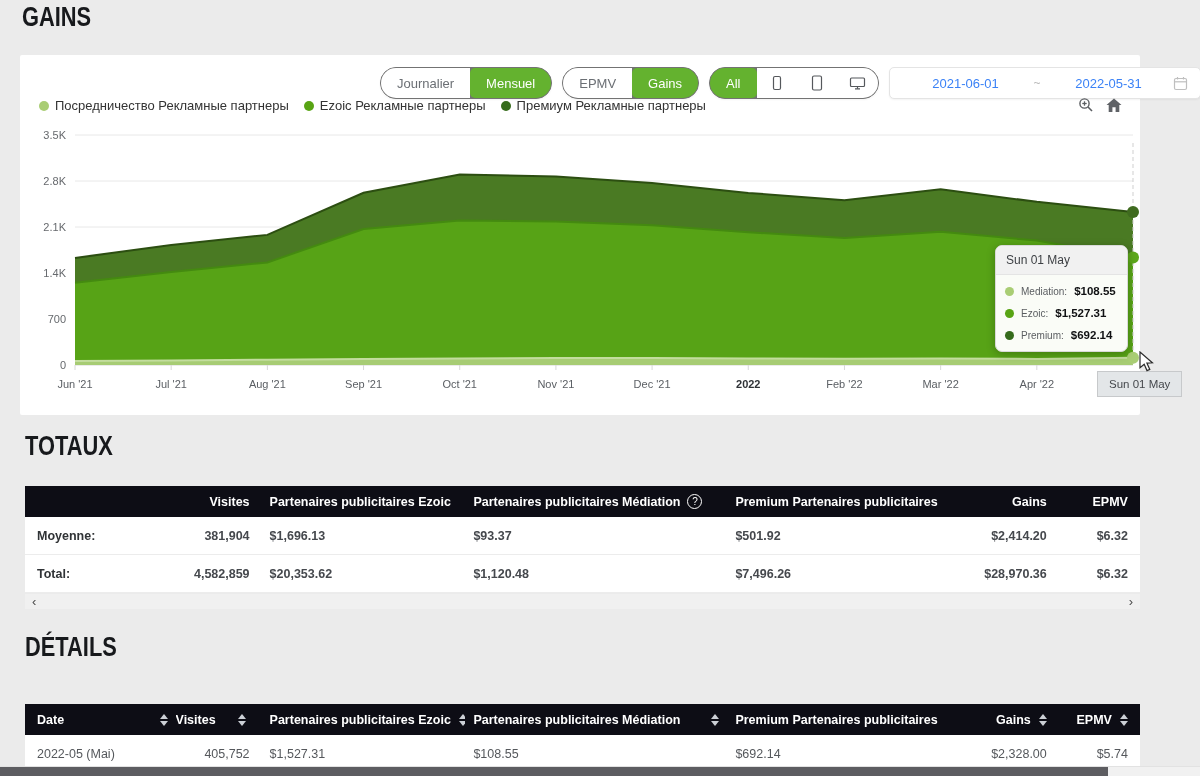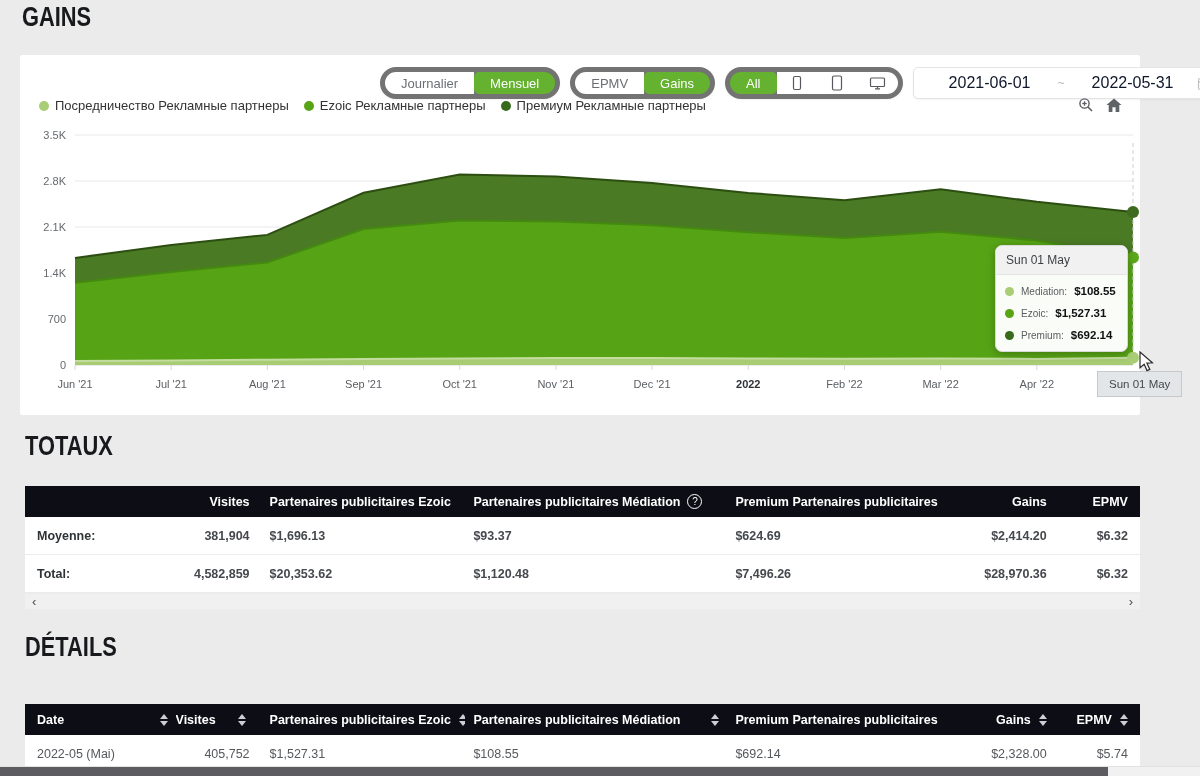--- a/index.html
+++ b/index.html
@@ -12,27 +12,27 @@
     transform:scaleX(.78);transform-origin:0 50%;letter-spacing:0;white-space:nowrap;}
   .h-gains{position:absolute;left:22px;top:1px;}
   .h-totaux{position:absolute;left:25px;top:430px;}
   .h-details{position:absolute;left:25px;top:631px;}
 
   
   .chart-card{position:absolute;left:20px;top:55px;width:1120px;height:360px;background:#fff;border-radius:2px;}
 
   
   .toolbar{position:absolute;top:12px;left:360px;display:flex;gap:10px;align-items:center;}
-  .btn-group{display:flex;background:#737373;border:5px solid #737373;border-radius:16px;overflow:hidden;box-shadow:0 1px 2px rgba(0,0,0,.05);height:32px;}
+  .btn-group{display:flex;background:#737373;border:1px solid #737373;border-radius:16px;overflow:hidden;box-shadow:0 1px 2px rgba(0,0,0,.05);height:32px;}
   .tbtn{border:none;background:#fff;color:#6b6f74;font-family:inherit;font-size:13px;padding:0 16px;height:100%;cursor:pointer;display:flex;align-items:center;justify-content:center;}
   .tbtn.active{background:#64b22f;color:#fff;border-radius:5px;}
   .tbtn.icon-btn{padding:0 12px;}
   .tbtn.icon-btn svg{display:block;}
   .date-range{display:flex;align-items:center;background:#fff;border:1px solid #e4e4e4;border-radius:5px;height:32px;width:312px;padding:0 12px;justify-content:space-between;box-shadow:0 1px 2px rgba(0,0,0,.05);cursor:pointer;}
-  .date-val{font-size:16px;color:#0f172a;flex:1;text-align:center;}
+  .date-val{font-size:13px;color:#3b82f6;flex:1;text-align:center;}
   .tilde{color:#b9b9b9;font-size:12px;padding:0 4px;}
   .cal{display:flex;align-items:center;}
 
   
   .chart-tools{position:absolute;top:42px;right:18px;display:flex;gap:12px;align-items:center;}
   .chart-tools span{display:flex;cursor:pointer;}
 
   
   .legend{position:absolute;top:43px;left:19px;display:flex;gap:15px;align-items:center;}
   .legend-item{display:flex;align-items:center;gap:6px;cursor:pointer;}
@@ -297,21 +297,21 @@
           <span>EPMV</span>
         </div>
       </div>
       <div class="t-row">
         <div class="cell c1">
           <span class="row-label">Moyenne:</span>
         </div>
         <div class="cell c2">381,904</div>
         <div class="cell c3">$1,696.13</div>
         <div class="cell c4">$93.37</div>
-        <div class="cell c5">$624.69</div>
+        <div class="cell c5">$501.92</div>
         <div class="cell c6">$2,414.20</div>
         <div class="cell c7">$6.32</div>
       </div>
       <div class="t-row">
         <div class="cell c1">
           <span class="row-label">Total:</span>
         </div>
         <div class="cell c2">4,582,859</div>
         <div class="cell c3">$20,353.62</div>
         <div class="cell c4">$1,120.48</div>

